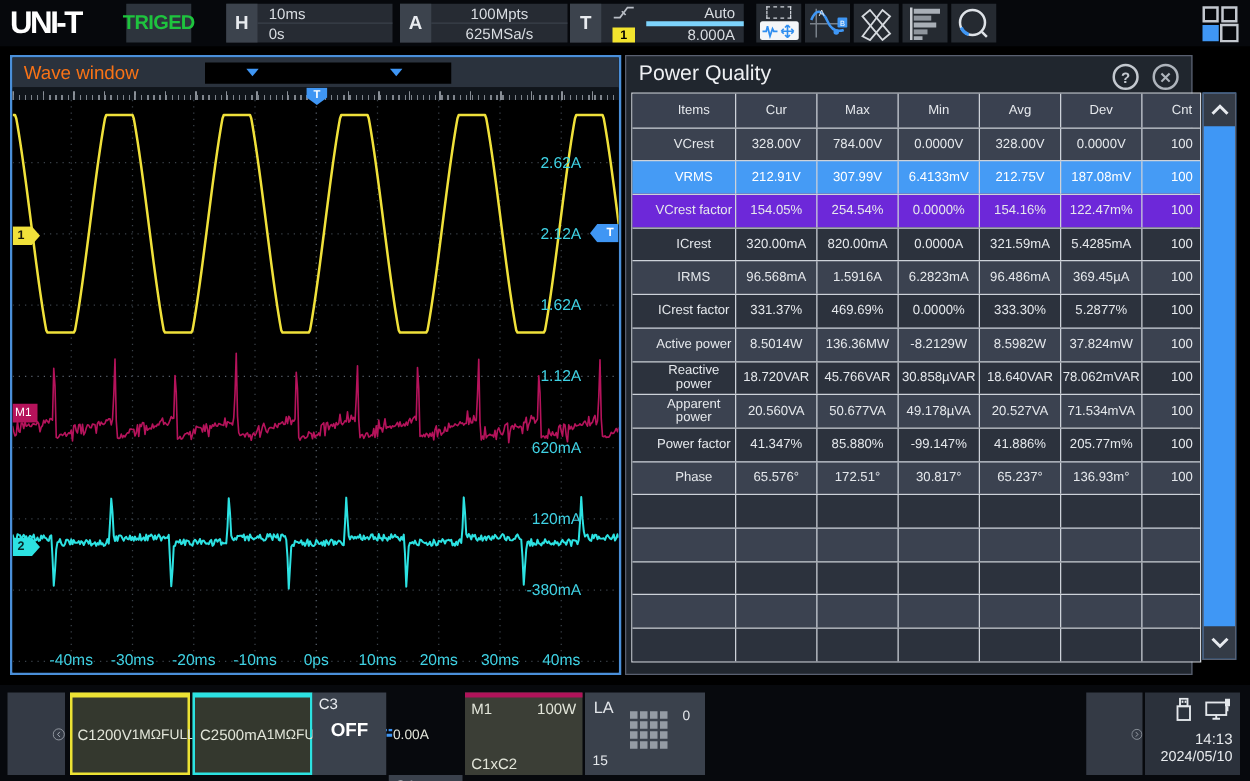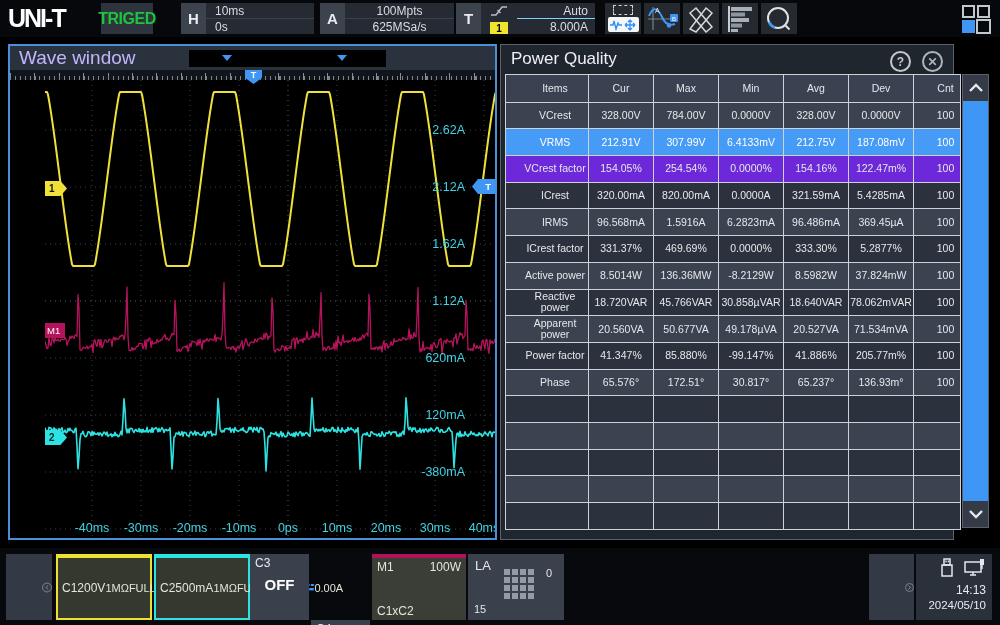--- a/index.html
+++ b/index.html
@@ -19,41 +19,41 @@
   .h-col{flex:1;}  .h-col .sec-row{padding-left:9px;}
   .h-col .sec-row:first-child{border-bottom:1px solid #3a414b;}
   .a-sec{margin-left:6px;width:134px;}
   .a-col{flex:1;} .a-col .sec-row{justify-content:center;}
   .a-col .sec-row:first-child{border-bottom:1px solid #3a414b;}
   .t-sec{margin-left:2px;width:139px;}
   .t-mid{width:36px;display:flex;flex-direction:column;align-items:center;justify-content:center;gap:1px;}
   .t-badge{width:18px;height:13px;background:#f2e42e;color:#000;font-size:10px;font-weight:bold;
            display:flex;align-items:center;justify-content:center;}
   .t-col{flex:1;} .t-col .sec-row{justify-content:flex-end;padding-right:7px;}
-  .t-col .sec-row:first-child{border-bottom:1px solid #7dd3fc;}
+  .t-col .sec-row:first-child{border-bottom:4px solid #7dd3fc;}
   .tools{display:flex;margin-left:10px;gap:3px;}
   .tool-btn{width:36px;height:31px;background:#252a31;display:flex;flex-direction:column;align-items:center;justify-content:center;}
   .dash-rect{width:18px;height:8px;border:1px dashed #cfd4da;margin-bottom:2px;}
   .act-half{width:31px;height:15px;background:#f4f6f8;border-radius:2px;display:flex;align-items:center;justify-content:center;}
   .win-btn{margin-left:auto;margin-right:8px;width:32px;height:31px;display:flex;align-items:center;justify-content:center;background:transparent;}
   
   .wave-window{position:absolute;left:8px;top:44px;width:489px;height:496px;border:2px solid #4a8fd9;
                background:#000;box-sizing:border-box;}
-  .ww-title{height:24px;background:#2a323d;display:flex;align-items:center;padding:0 9px;font-size:19px;color:#c4b5fd;}
+  .ww-title{height:24px;background:#2a323d;display:flex;align-items:center;padding:0 9px;font-size:15px;color:#f97316;}
   .ww-drop{margin-left:53px;width:197px;height:17px;background:#000;position:relative;}
   .ww-drop svg{position:absolute;top:4px;}
   .ruler{height:10px;background:#10151b;position:relative;}
   .ruler::after{content:'';position:absolute;left:0;right:0;bottom:0;height:4px;
     background:repeating-linear-gradient(90deg,#7e848c 0 1px,transparent 1px 4.9px);}
   .ruler::before{content:'';position:absolute;left:0;right:0;bottom:0;height:7px;
     background:repeating-linear-gradient(90deg,#8a9098 0 1px,transparent 1px 24.4px);}
   .t-pos{position:absolute;left:235px;top:0;width:17px;height:14px;background:#3f96f4;z-index:6;
          clip-path:polygon(0 0,100% 0,100% 55%,50% 100%,0 55%);
          color:#fff;font-size:9px;font-weight:bold;text-align:center;line-height:11px;}
-  .plot{position:relative;height:458px;background:#000;overflow:hidden;margin-left:35px;}
+  .plot{position:relative;height:458px;background:#000;overflow:hidden;}
   .plot svg.waves{position:absolute;left:0;top:0;}
   .ylab{position:absolute;right:30px;color:#3fd2e4;font-size:12.5px;transform:translateY(-50%);z-index:4;}
   .xlab{position:absolute;bottom:3px;color:#3fd2e4;font-size:12.5px;transform:translateX(-50%);z-index:4;}
   .chtag{position:absolute;z-index:5;font-weight:bold;}
   .tag-c1{left:0;top:101px;width:18px;height:15px;background:#f0e13a;color:#15160a;font-size:10px;line-height:15px;padding-left:4px;
           clip-path:polygon(0 0,70% 0,100% 50%,70% 100%,0 100%);}
   .tag-m1{left:0;top:243px;background:#b5135b;color:#fff;font-size:9.5px;padding:2px 5px 2px 2px;font-weight:normal;}
   .tag-c2{left:0;top:350px;width:18px;height:15px;background:#2ce2e2;color:#072a2a;font-size:10px;line-height:15px;padding-left:4px;
           clip-path:polygon(0 0,70% 0,100% 50%,70% 100%,0 100%);}
   .tag-tl{right:0;top:99px;width:19px;height:15px;background:#3f96f4;color:#fff;font-size:9.5px;line-height:15px;text-align:right;padding-right:4px;

